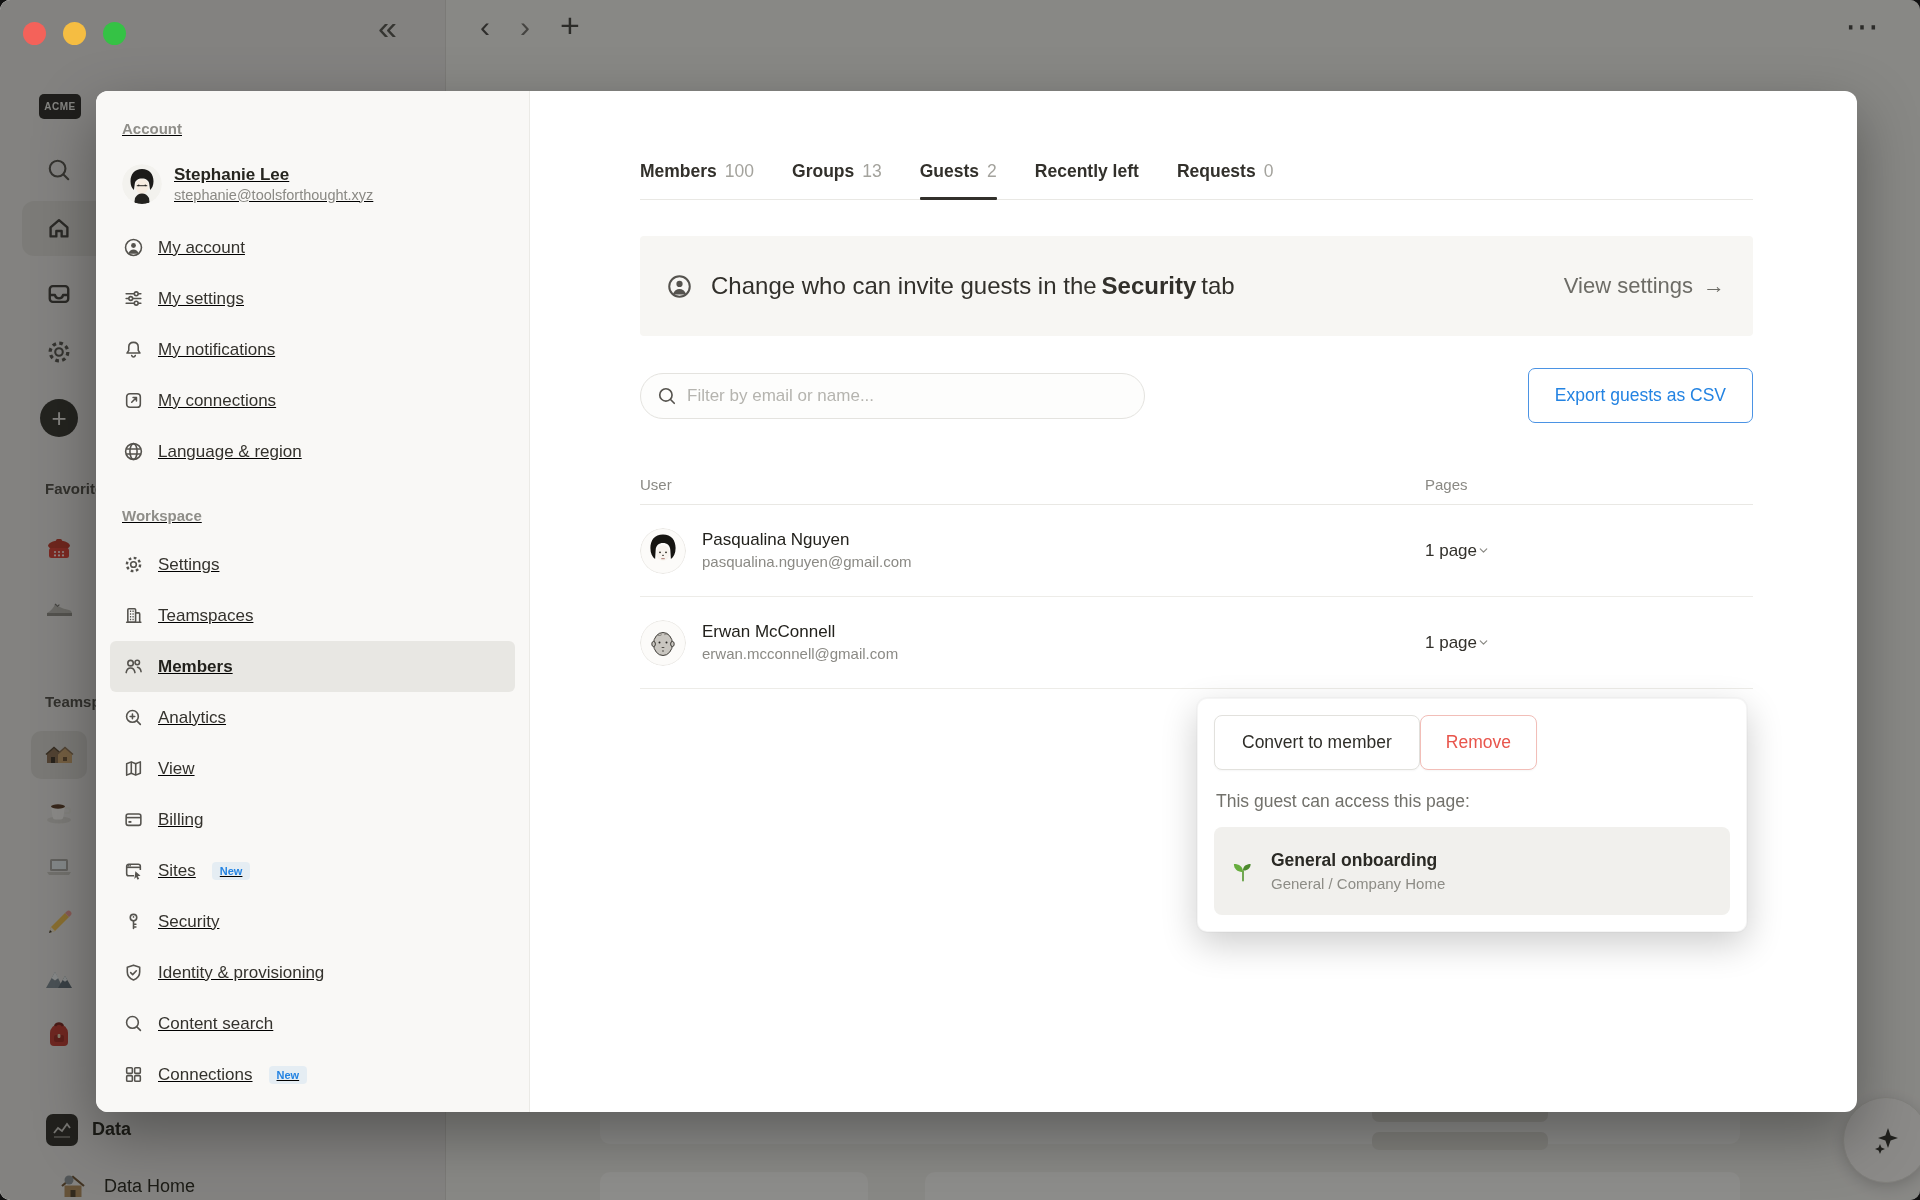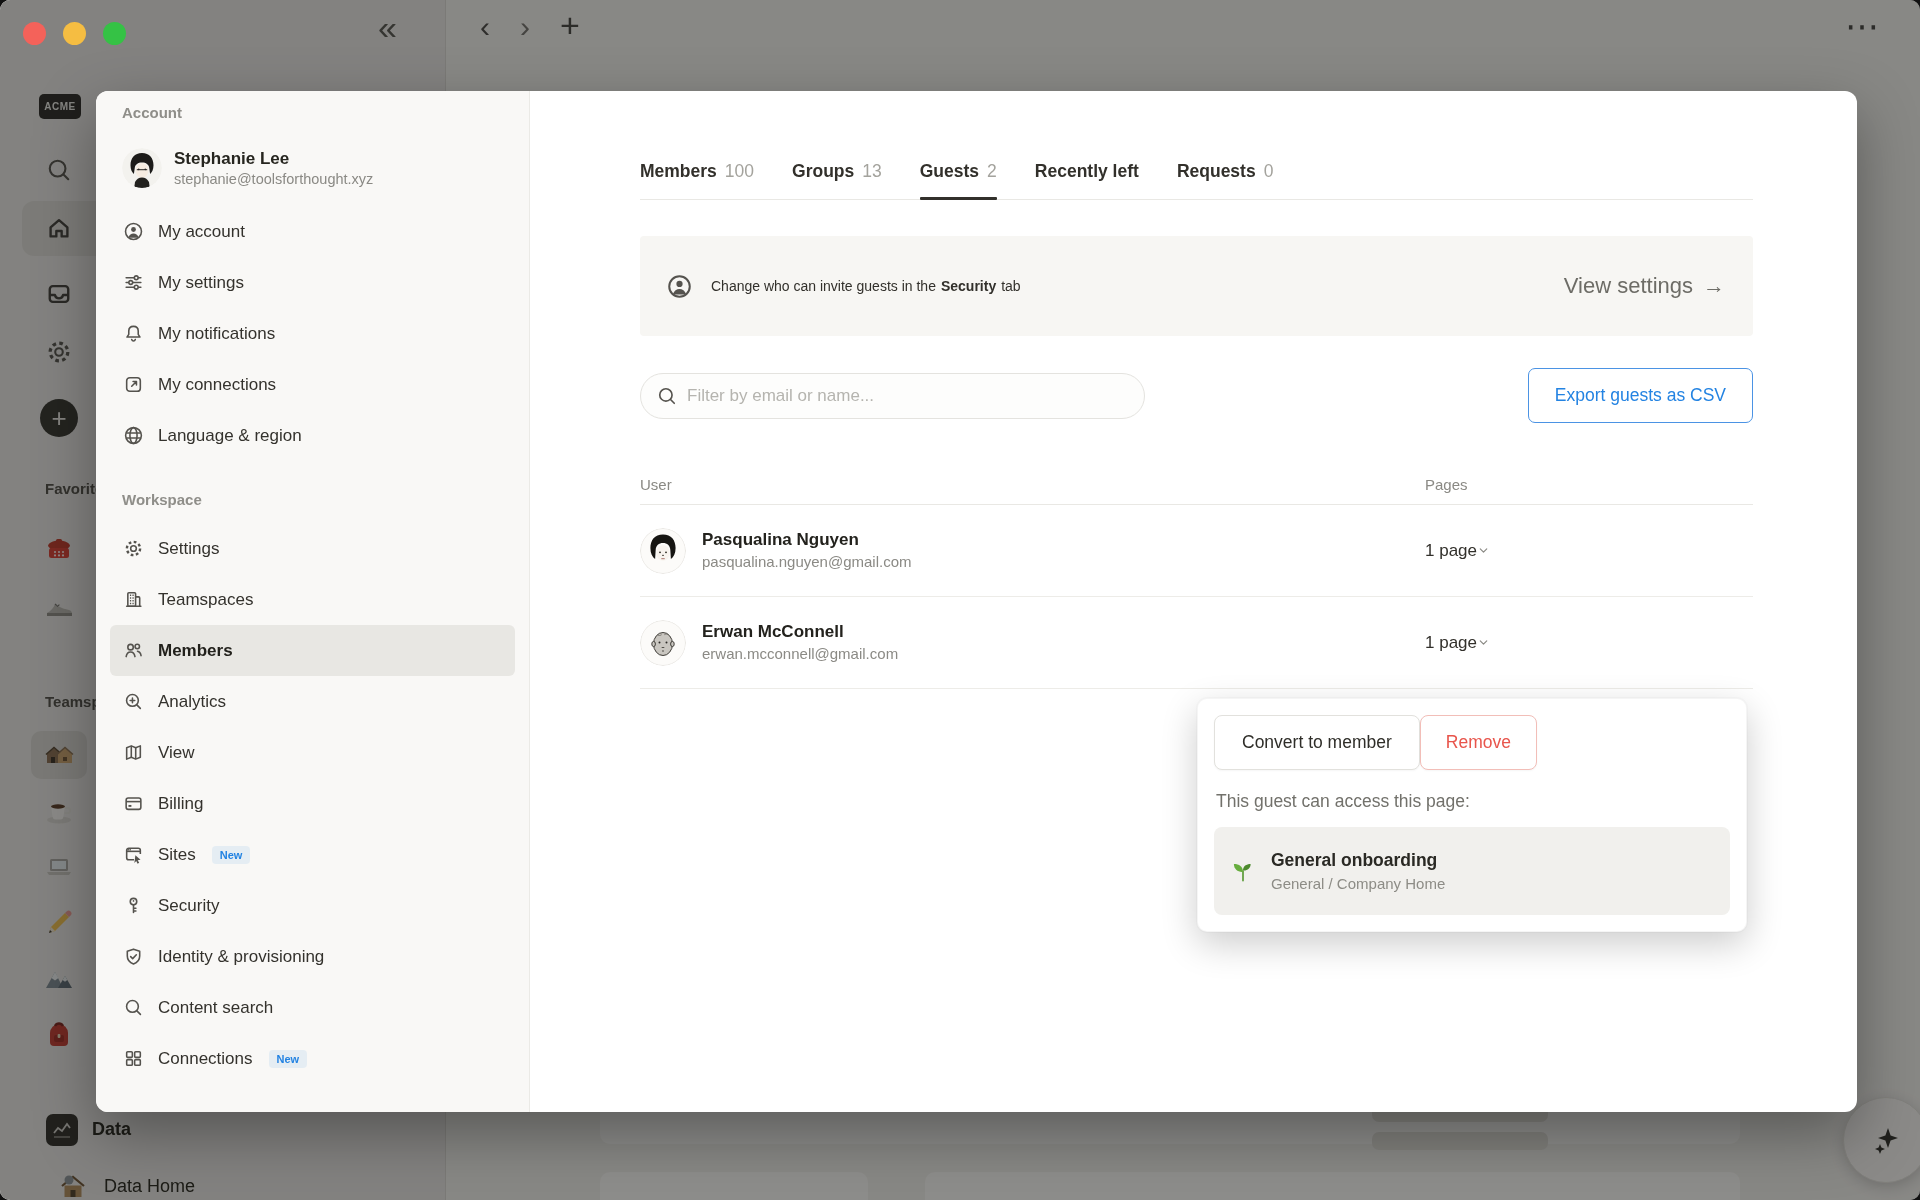--- a/index.html
+++ b/index.html
@@ -46,60 +46,60 @@
 
   
   .traffic { position:absolute; top:22px; left:23px; display:flex; gap:17px; z-index:6; }
   .tl { width:23px; height:23px; border-radius:50%; }
   .tl-close { background:#f4625a; } .tl-min { background:#f5bd42; } .tl-zoom { background:#35c245; }
 
   
   .modal { position:absolute; left:96px; top:91px; width:1761px; height:1021px; background:#fff; border-radius:12px;
      box-shadow:0 22px 60px rgba(0,0,0,.35); z-index:10; display:flex; overflow:hidden; }
 
-  .m-side { width:434px; background:#f9f8f6; border-right:1px solid #ebeae6; padding:13px 14px 0; overflow:hidden; flex:none; }
+  .m-side { width:434px; background:#f9f8f6; border-right:1px solid #ebeae6; padding:29px 14px 0; overflow:hidden; flex:none;text-decoration:underline; }
   .sec-label { font-size:15px; font-weight:600; color:#8f8e89; padding:0 12px; height:22px; }
   .user-row { display:flex; align-items:center; gap:12px; padding:0 12px; margin-top:14px; height:56px; }
   .user-name { font-size:17px; font-weight:700; color:#26251f; line-height:1.3; }
   .user-email { font-size:14.5px; color:#8a8984; line-height:1.3; }
   .m-menu { margin-top:10px; }
   .m-item { display:flex; align-items:center; gap:14px; height:51px; padding:0 13px; border-radius:6px;
      font-size:17px; color:#34322d; cursor:pointer; }
   .m-item svg { flex:none; }
   .m-item.selected { background:#e8e7e3; font-weight:700; color:#22211c; }
   .ws-label { margin-top:30px; }
   .new-badge { font-size:11px; font-weight:600; color:#2383e2; background:rgba(35,131,226,.09); padding:3px 8px; border-radius:4px; margin-left:2px; }
 
   .m-main { flex:1; padding:0 104px 0 110px; position:relative; }
   .tabs { display:flex; gap:38px; margin-top:70px; border-bottom:1px solid #e9e8e4; }
   .tab { display:flex; gap:8px; align-items:baseline; padding-bottom:17px; font-size:17.5px; font-weight:600; color:#32302b;
      cursor:pointer; position:relative; }
   .tab .count { color:#a4a39d; font-weight:500; }
   .tab.active::after { content:""; position:absolute; left:0; right:0; bottom:-1px; height:3px; background:#32302b; border-radius:1px; }
 
   .banner { margin-top:36px; height:100px; background:#f7f6f3; border-radius:4px; display:flex; align-items:center; padding:0 28px 0 26px; gap:18px; }
-  .banner-text { display:flex; gap:5px; font-size:14px; color:#32302b; }
+  .banner-text { display:flex; gap:5px; font-size:24px; color:#32302b; }
   .banner-text .bold { font-weight:700; }
   .view-settings { margin-left:auto; display:flex; gap:10px; align-items:center; font-size:22px; color:#6d6c66; cursor:pointer; }
 
   .toolbar { margin-top:32px; display:flex; align-items:center; justify-content:space-between; }
   .filter-wrap { position:relative; width:505px; }
   .filter-input { width:505px; height:46px; border:1px solid #e4e3df; border-radius:23px; background:#fdfdfc;
      padding:0 18px 0 46px; font-size:17px; color:#15803d; outline:none; font-family:"Liberation Sans",sans-serif; }
   .filter-input::placeholder { color:#b5b4af; }
   .filter-ico { position:absolute; left:16px; top:12px; }
   .export-btn { height:55px; padding:0 26px; border-radius:7px; border:1.5px solid #4b93e4; background:#fff;
      color:#2383e2; font-size:17.5px; font-weight:500; cursor:pointer; font-family:"Liberation Sans",sans-serif; }
 
   .table { margin-top:42px; }
   .t-head { display:grid; grid-template-columns:785px 1fr; height:40px; align-items:center;
      font-size:15px; color:#8a8984; border-bottom:1px solid #e9e8e4; }
   .t-row { display:grid; grid-template-columns:785px 1fr; height:92px; align-items:center; border-bottom:1px solid #edecе8; border-bottom:1px solid #edece8; }
   .u-cell { display:flex; align-items:center; gap:16px; }
-  .u-name { font-size:17px; font-weight:700; color:#23221d; line-height:1.35; }
+  .u-name { font-size:17px; font-weight:400; color:#23221d; line-height:1.35; }
   .u-email { font-size:15px; color:#8b8a85; line-height:1.35; }
   .p-cell { display:flex; align-items:center; font-size:17px; color:#32302b; cursor:pointer; }
 
   
   .popover { position:absolute; left:1197px; top:698px; width:550px; z-index:20; background:#fff; border-radius:10px;
      border:1px solid rgba(0,0,0,.04); box-shadow:0 12px 36px rgba(0,0,0,.2), 0 0 0 1px rgba(0,0,0,.02); padding:16px; }
   .pop-btns { display:flex; }
   .pop-btn { height:55px; border-radius:8px; background:#fff; font-size:17.5px; cursor:pointer;
      font-family:"Liberation Sans",sans-serif; box-shadow:0 1px 2px rgba(0,0,0,.04); }
   .convert { padding:0 27px; border:1px solid #e2e1dd; color:#2f2e29; font-weight:500; }

